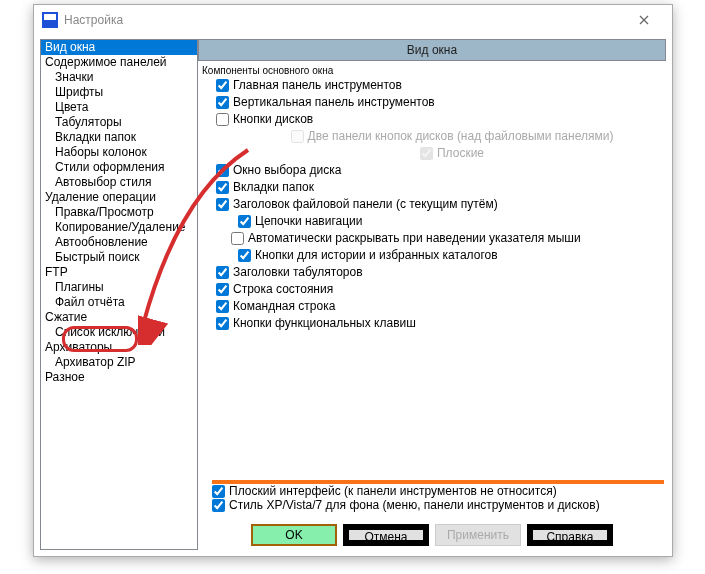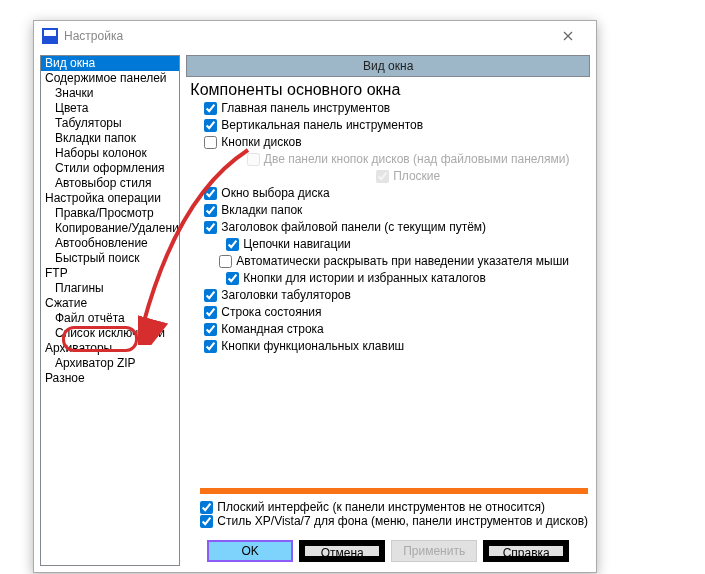--- a/index.html
+++ b/index.html
@@ -7,22 +7,22 @@
     font-family: "Segoe UI", Tahoma, sans-serif;
     font-size: 12px;
     background: #fff;
     width: 705px;
     height: 574px;
     position: relative;
     overflow: hidden;
   }
   .dialog {
     position: absolute;
-    left: 33px; top: 20px;
-    width: 564px; height: 553px;
+    left: 33px; top: 4px;
+    width: 640px; height: 553px;
     background: #fff;
     border: 1px solid #aaa;
     box-shadow: 0 3px 12px rgba(0,0,0,0.3);
     display: flex;
     flex-direction: column;
   }
   .titlebar {
     height: 30px;
     display: flex;
     align-items: center;
@@ -46,21 +46,20 @@
   .titlebar .close {
     width: 40px; height: 28px;
     display: flex; align-items: center; justify-content: center;
     color: #666;
   }
   .titlebar .close svg { width: 10px; height: 10px; }
   .body {
     flex: 1;
     display: flex;
     padding: 4px 6px 6px 6px;
-    gap: 6px;
     min-height: 0;
   }
   .tree {
     width: 158px;
     border: 1px solid #828790;
     background: #fff;
     overflow: hidden;
     font-size: 12px;
   }
   .tree .item {
@@ -83,21 +82,21 @@
   .section-header {
     background: #9db7c8;
     border: 1px solid #828790;
     text-align: center;
     padding: 3px 0;
     font-size: 12px;
     color: #222;
     margin-bottom: 2px;
   }
   .section-title {
-    font-size: 16px;
+    font-size: 10px;
     padding: 2px 2px 2px 4px;
   }
   .opts {
     flex: 1;
     display: flex;
     flex-direction: column;
     gap: 3px;
     padding-left: 4px;
     overflow: hidden;
   }
@@ -112,41 +111,40 @@
     width: 13px; height: 13px;
     accent-color: #0078d7;
     margin: 0;
   }
   .checkrow.disabled { color: #aaa; justify-content: center; }
   .checkrow.disabled input { opacity: 0.6; }
   .pad0 { margin-left: 14px; }
   .pad1 { margin-left: 36px; }
   .pad2 { margin-left: 29px; }
   .sep-block {
-    border-top: 6px solid #f97316;
+    border-top: 4px solid #f97316;
     margin: 6px 2px 4px 14px;
-    padding-top: 6px;
   }
   .buttons {
     display: flex;
     gap: 6px;
     justify-content: center;
     padding: 8px 4px 4px 4px;
   }
   .btn {
     min-width: 86px;
     height: 22px;
     background: #e1e1e1;
     border: 6px solid #000000;
     font-size: 12px;
     cursor: pointer;
   }
   .btn.default {
-    border: 2px solid #8b5cf6;
-    background: #7dd3fc;
+    border: 2px solid #a16207;
+    background: #86efac;
   }
   .btn.disabled {
     color: #aaa;
     border: 1px solid #ccc;
   }
   
   .annot-circle {
     position: absolute;
     left: 62px; top: 326px;
     width: 76px; height: 26px;
@@ -171,35 +169,36 @@
       <svg viewBox="0 0 10 10">
           <path d="M1 1 L9 9 M9 1 L1 9" stroke="#666" stroke-width="1.2" fill="none"></path>
         </svg>
     </div>
   </div>
   <div class="body">
     <div class="tree" id="tree">
         <div class="item selected">Вид окна</div>
         <div class="item">Содержимое панелей</div>
         <div class="item indent1">Значки</div>
+        <div class="item indent1">Шрифты</div>
         <div class="item indent1">Цвета</div>
         <div class="item indent1">Табуляторы</div>
         <div class="item indent1">Вкладки папок</div>
         <div class="item indent1">Наборы колонок</div>
         <div class="item indent1">Стили оформления</div>
         <div class="item indent1">Автовыбор стиля</div>
-        <div class="item">Настройка операции</div>
+        <div class="item">Удаление операции</div>
         <div class="item indent1">Правка/Просмотр</div>
         <div class="item indent1">Копирование/Удаление</div>
         <div class="item indent1">Автообновление</div>
         <div class="item indent1">Быстрый поиск</div>
         <div class="item">FTP</div>
         <div class="item indent1">Плагины</div>
+        <div class="item indent1">Файл отчёта</div>
         <div class="item">Сжатие</div>
-        <div class="item indent1">Файл отчёта</div>
         <div class="item indent1">Список исключений</div>
         <div class="item">Архиваторы</div>
         <div class="item indent1">Архиватор ZIP</div>
         <div class="item">Разное</div>
       </div>
     <div class="right">
       <div class="section-header">Вид окна</div>
       <div class="section-title">Компоненты основного окна</div>
       <div class="opts" id="opts">
           <label class="checkrow pad0">

